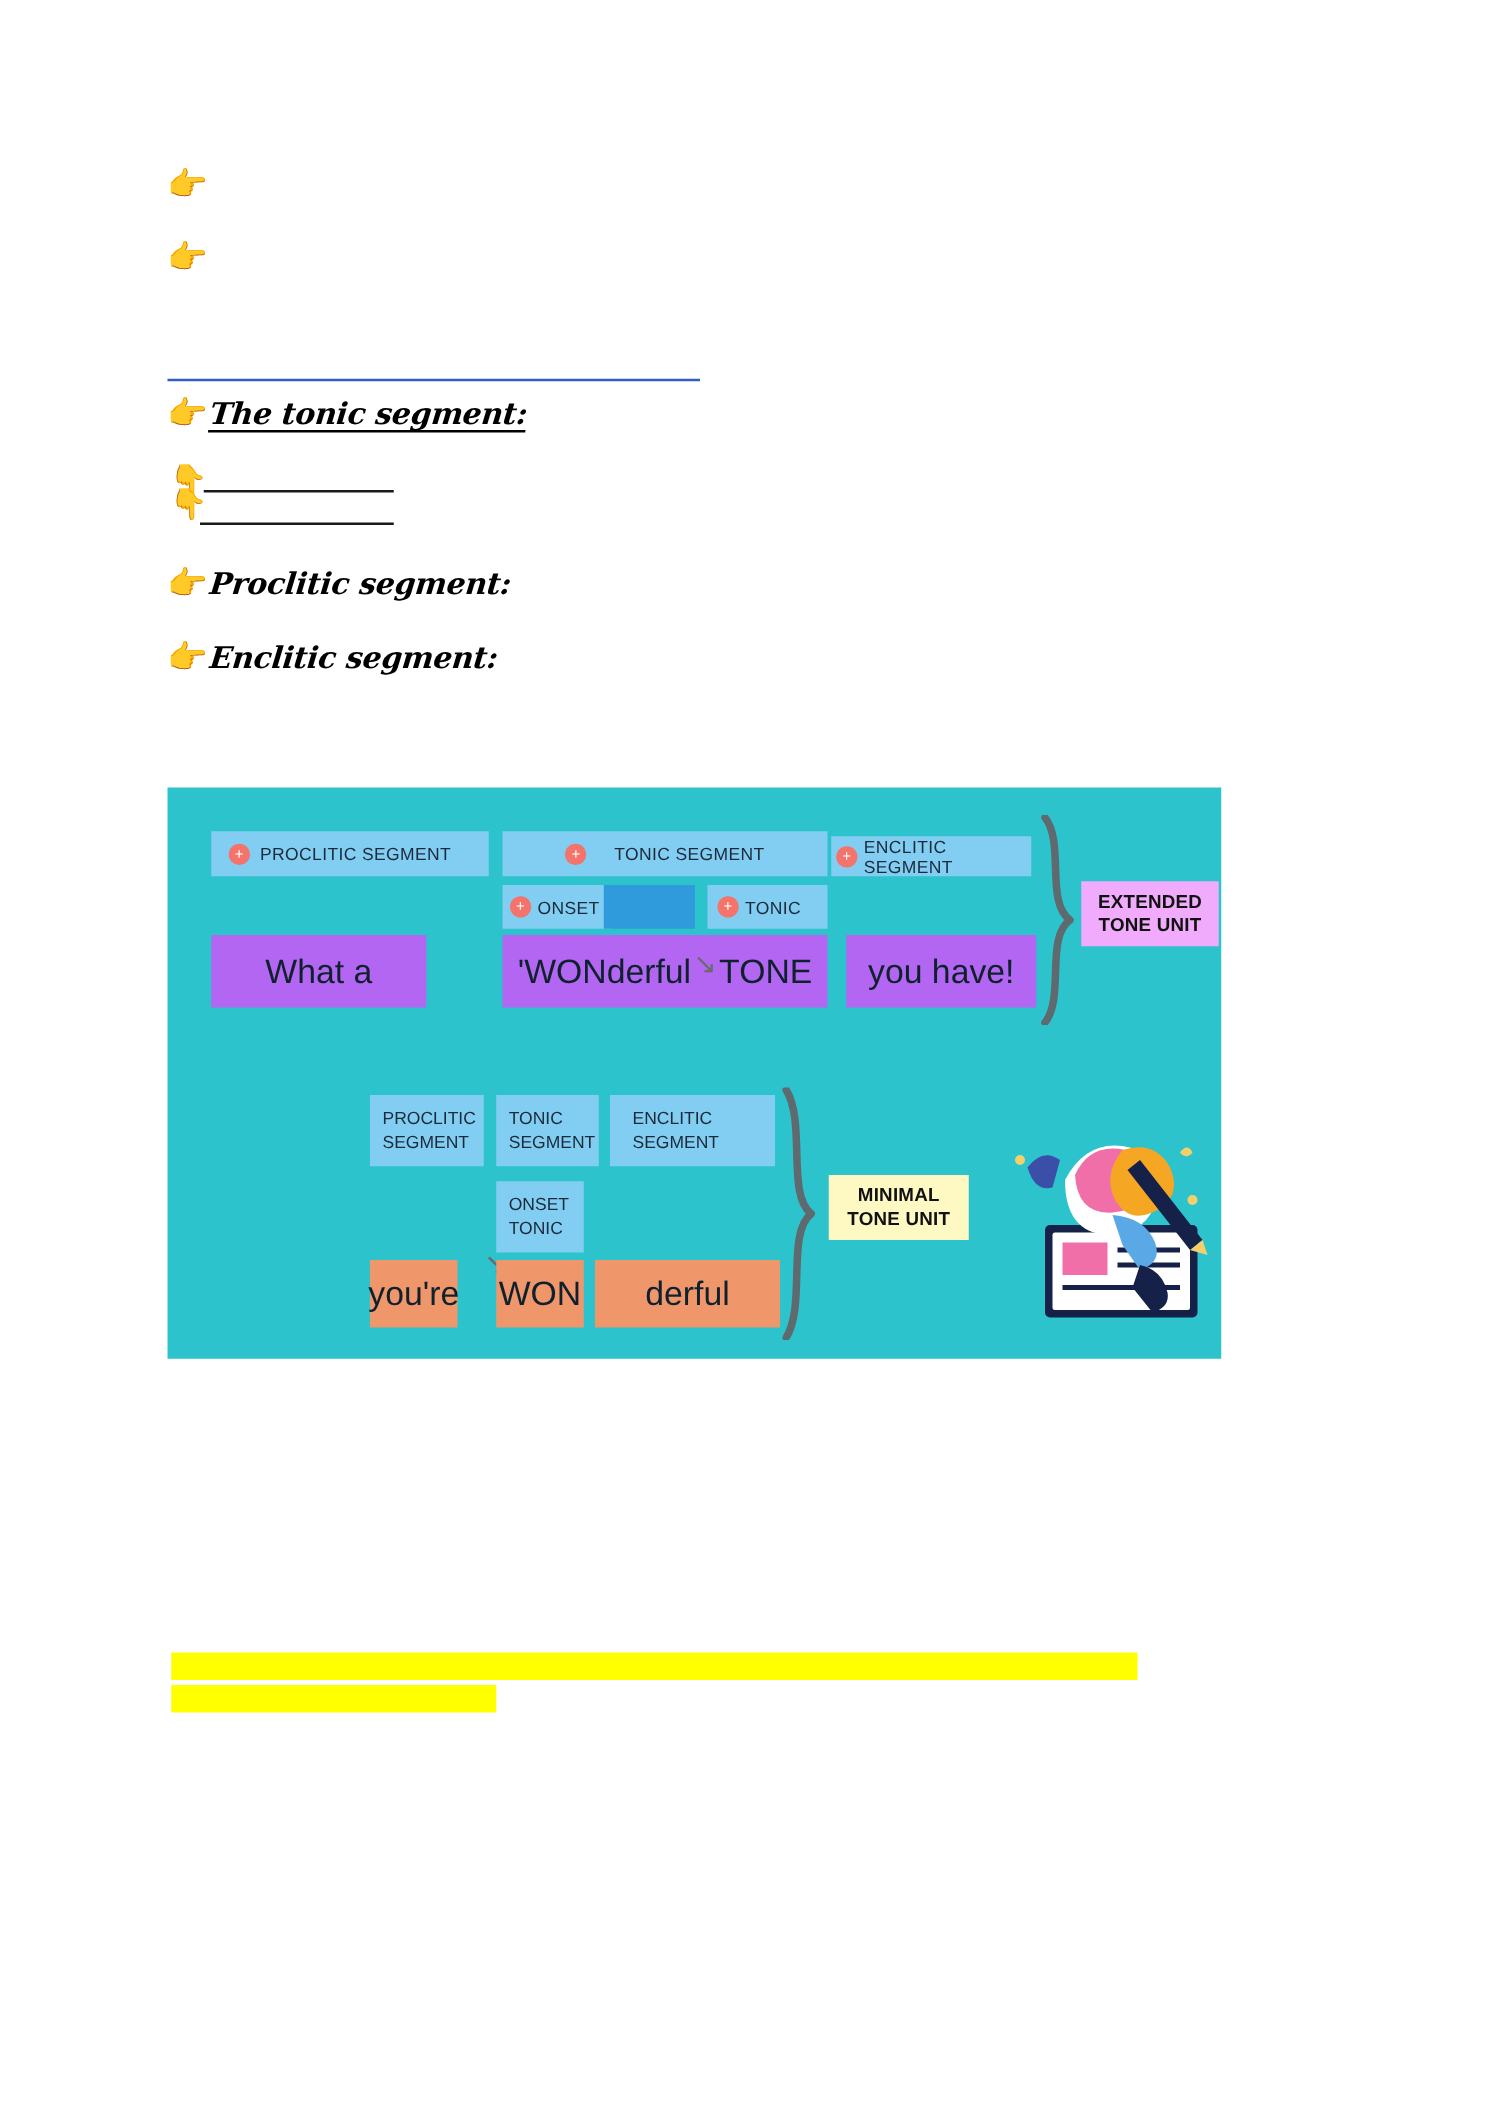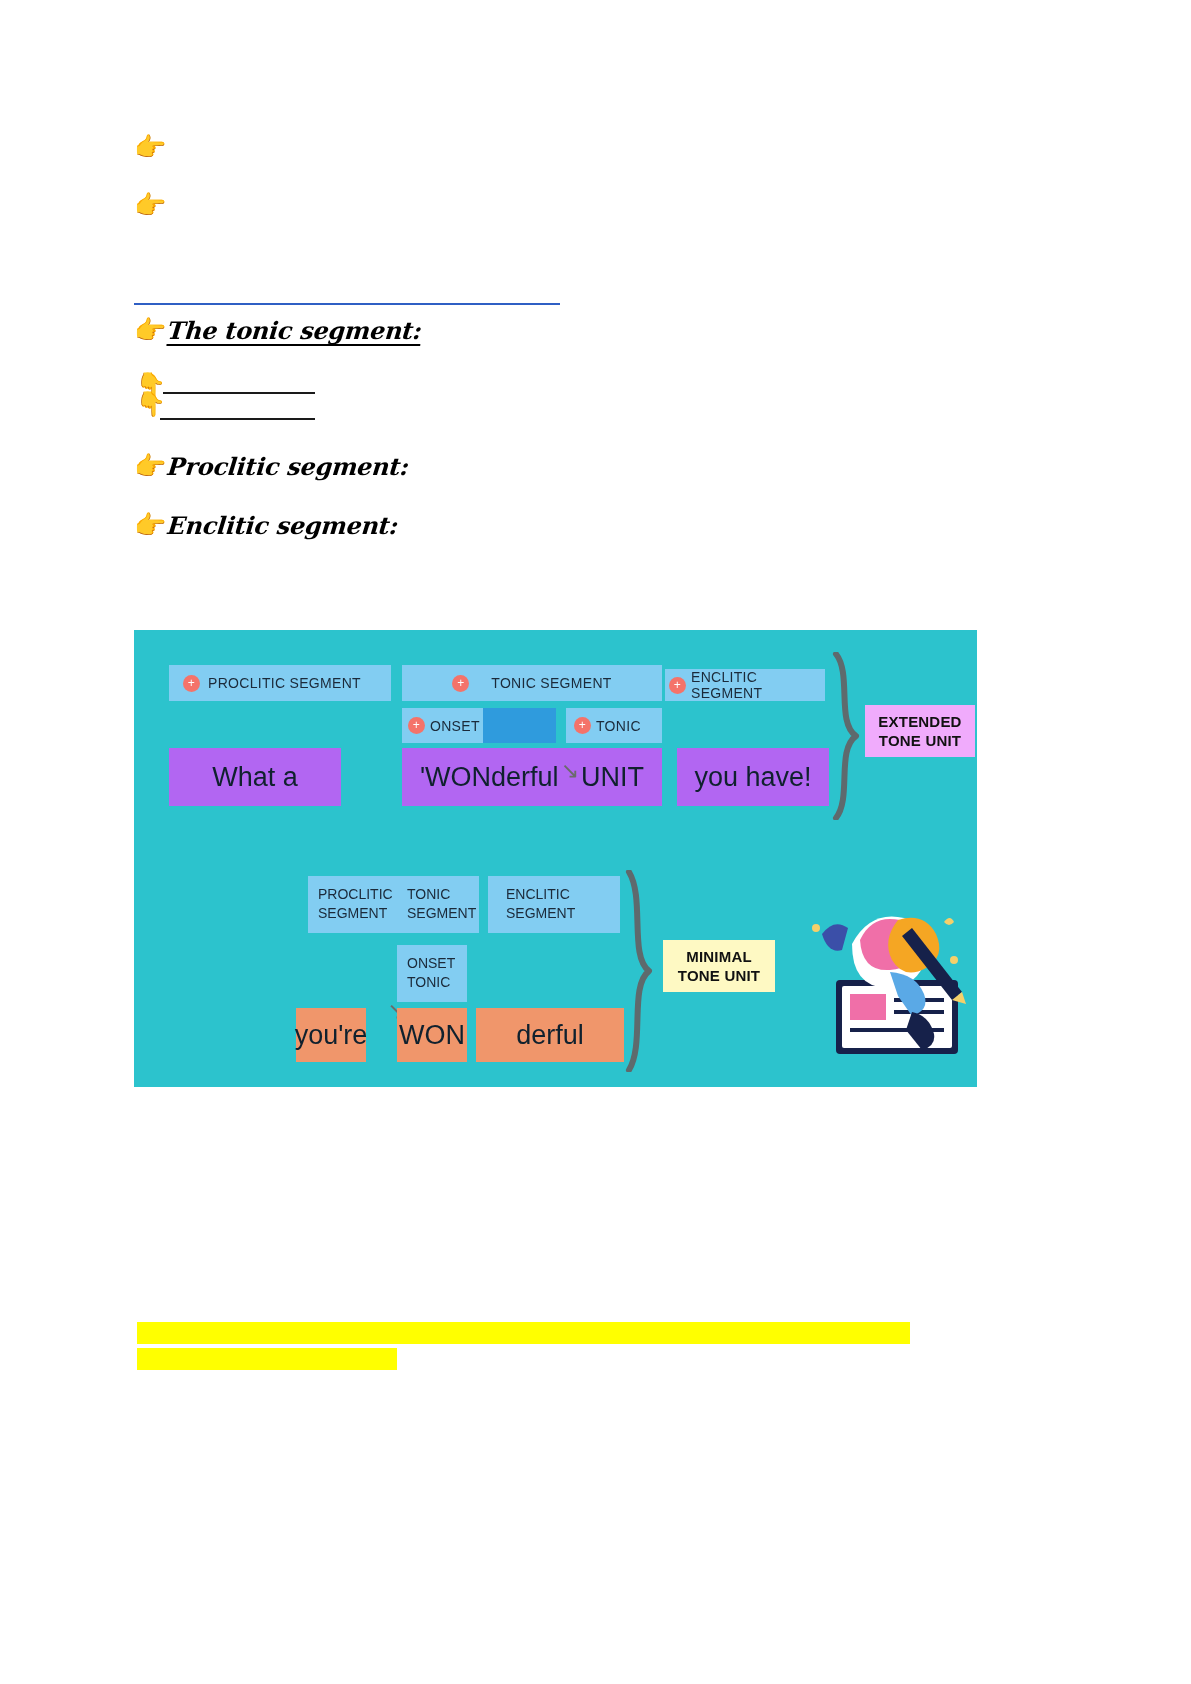--- a/index.html
+++ b/index.html
@@ -231,38 +231,38 @@
     </div>
 
     <div class="wordbox purple" style="left:35px; top:118px; width:172px; height:58px;">
       <span>What a</span>
     </div>
 
     <div class="wordbox purple" style="left:268px; top:118px; width:260px; height:58px;">
       <span style="display:flex; align-items:center; gap:2px;">
         <span>'WONderful</span>
         <span style="color:#6b6b6b; font-size:22px; position:relative; top:-6px;">↘</span>
-        <span>UNIT</span>
+        <span>TONE</span>
       </span>
     </div>
 
     <div class="wordbox purple" style="left:543px; top:118px; width:152px; height:58px;">
       <span>you have!</span>
     </div>
 
     <svg class="brace" style="left:696px; top:22px;" width="34" height="168" viewBox="0 0 34 168">
       <path d="M6 2 C22 22 6 70 26 84 C6 98 22 146 6 166" fill="none" stroke="#5e6a6d" stroke-width="6" stroke-linecap="round" stroke-linejoin="round"></path>
     </svg>
 
     <div class="tag red" style="left:731px; top:75px; width:110px; height:52px;">
       <span>EXTENDED</span>
       <span>TONE UNIT</span>
     </div>
 
-    <div class="lbl2" style="left:162px; top:246px; width:91px; height:57px;margin-left:12px;">
+    <div class="lbl2" style="left:162px; top:246px; width:91px; height:57px;">
       <div>PROCLITIC</div>
       <div>SEGMENT</div>
     </div>
 
     <div class="lbl2" style="left:263px; top:246px; width:82px; height:57px;">
       <div>TONIC</div>
       <div>SEGMENT</div>
     </div>
 
     <div class="lbl2" style="left:354px; top:246px; width:132px; height:57px; padding-left:18px;">

